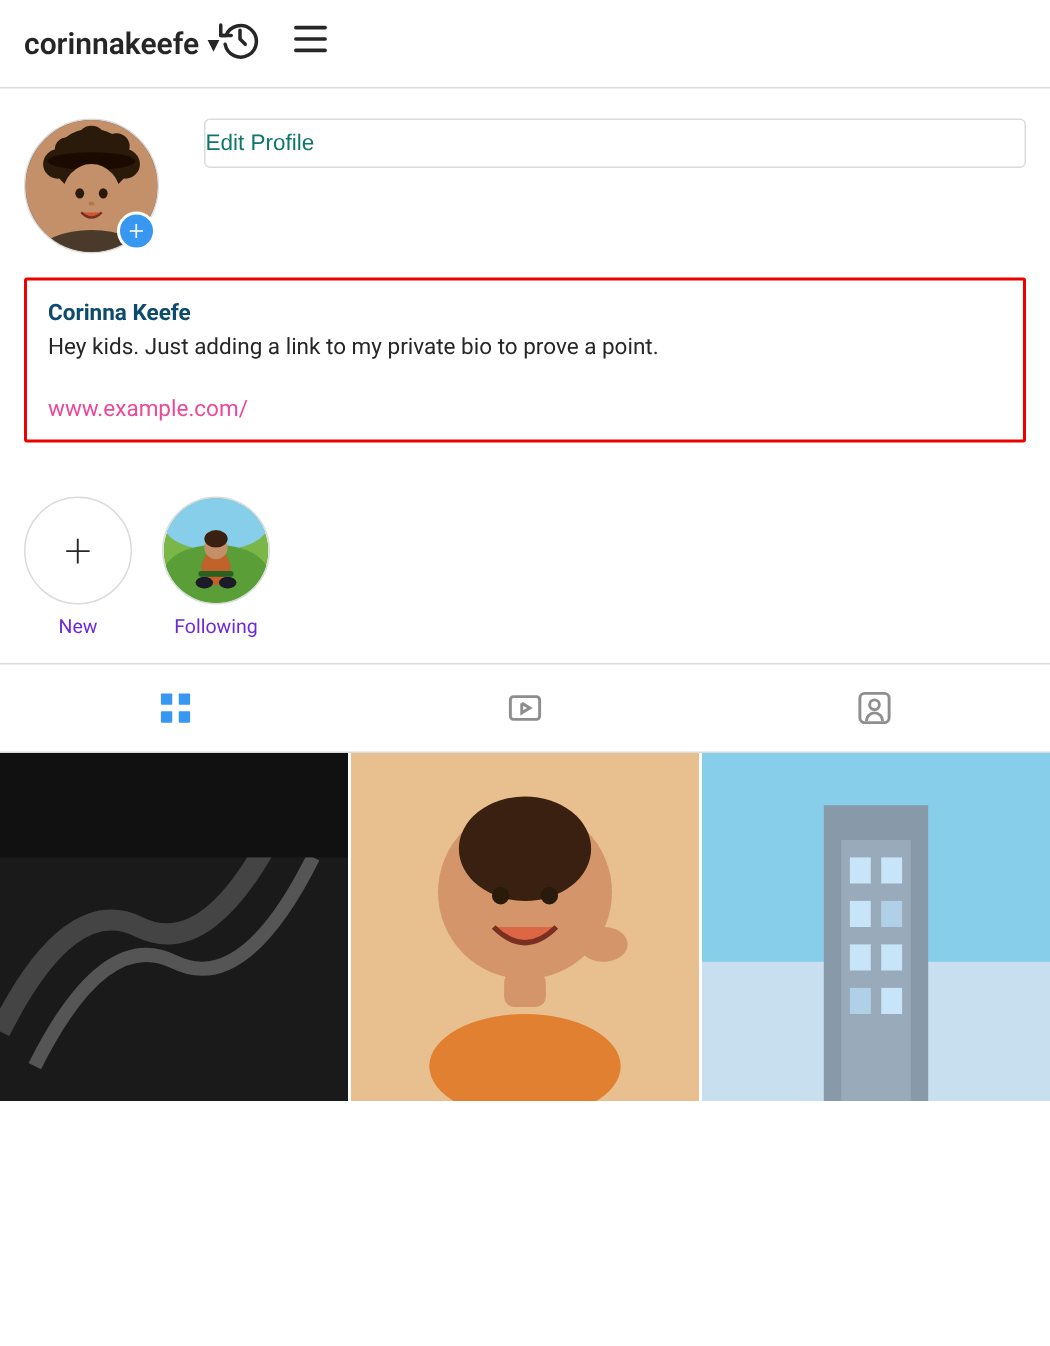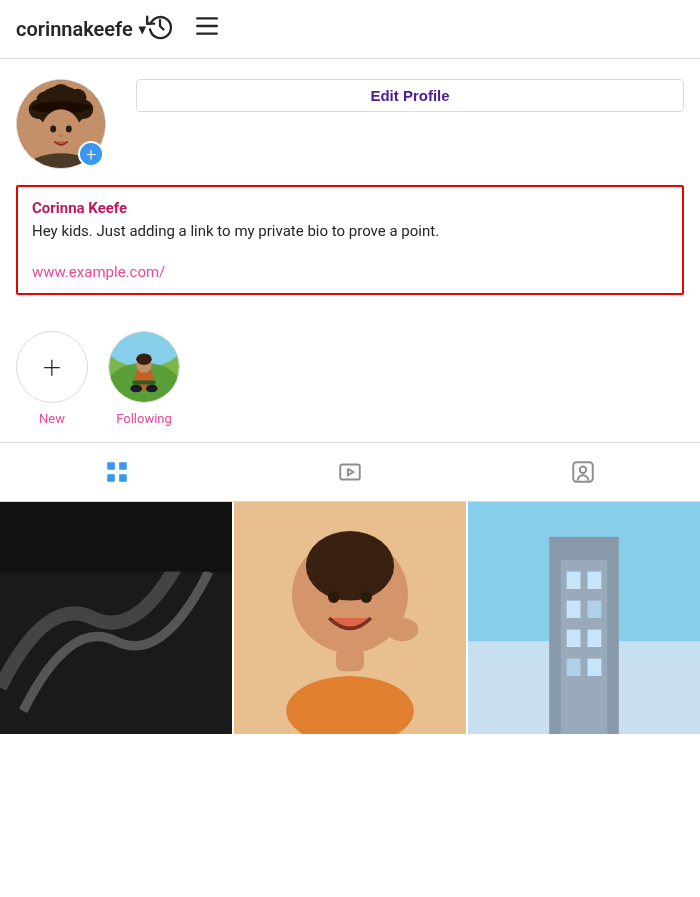--- a/index.html
+++ b/index.html
@@ -115,37 +115,37 @@
       display: block;
       margin-top: 2px;
     }
     .edit-profile-btn {
       width: 100%;
       padding: 7px 0;
       border: 1px solid #dbdbdb;
       border-radius: 4px;
       background: #fff;
       font-size: 15px;
-      font-weight: 700;
-      color: #4c1d95;
+      font-weight: 400;
+      color: #0f766e;
       cursor: pointer;
-      text-align: center;
+      text-align: left;
     }
 
     
     .bio-section {
       margin: 10px 0 16px;
       padding: 12px 14px;
       border: 2.5px solid #e00;
       border-radius: 2px;
     }
     .bio-name {
       font-size: 15px;
       font-weight: 700;
-      color: #be185d;
+      color: #0c4a6e;
       margin-bottom: 4px;
     }
     .bio-text {
       font-size: 15px;
       color: #262626;
       line-height: 1.4;
       margin-bottom: 20px;
     }
     .bio-link {
       font-size: 15px;
@@ -176,21 +176,21 @@
       display: flex;
       align-items: center;
       justify-content: center;
       font-size: 32px;
       color: #262626;
       background: #fff;
       overflow: hidden;
     }
     .highlight-label {
       font-size: 13px;
-      color: #ec4899;
+      color: #6d28d9;
       text-align: center;
     }
 
     
     .tab-bar {
       border-top: 1px solid #dbdbdb;
       border-bottom: 1px solid #dbdbdb;
       display: flex;
       align-items: center;
       justify-content: space-around;

